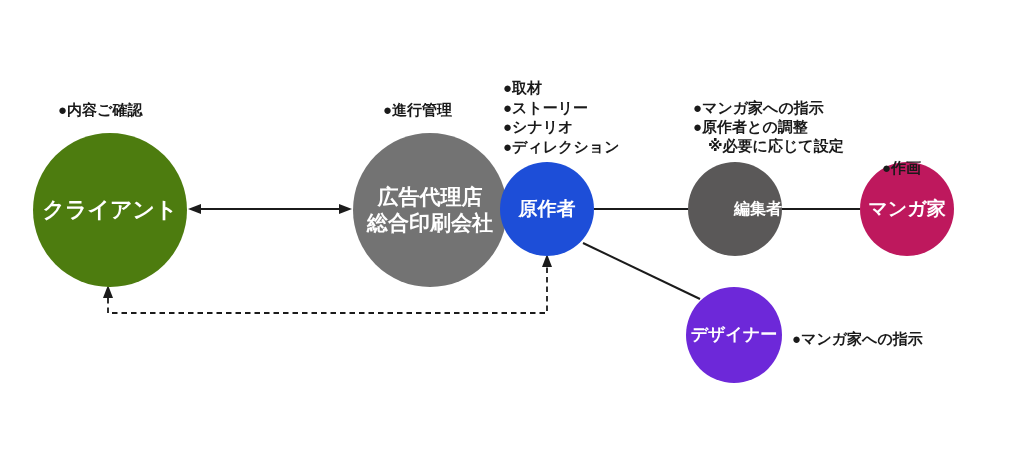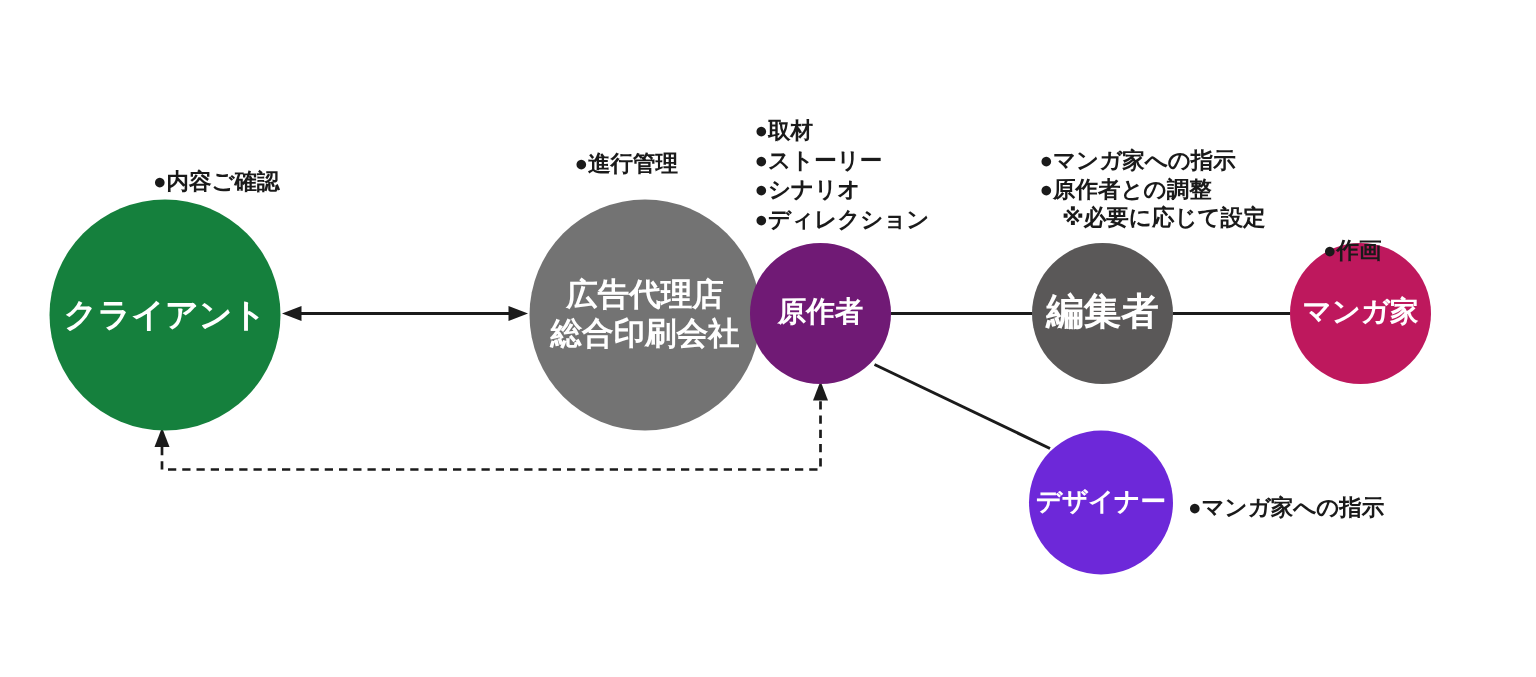--- a/index.html
+++ b/index.html
@@ -22,35 +22,35 @@
     display: flex;
     flex-direction: column;
     align-items: center;
     justify-content: center;
     color: #ffffff;
     font-weight: bold;
     text-align: center;
     white-space: nowrap;
     line-height: 1.25;
   }
-  .node-client   { left: 33px;  top: 133px; width: 154px; height: 154px; background: #15803d; font-size: 22px; }
+  .node-client   { left: 33px;  top: 133px; width: 154px; height: 154px; background: #4d7c0f; font-size: 22px; }
   .node-agency   { left: 353px; top: 133px; width: 154px; height: 154px; background: #737373; font-size: 21px; }
-  .node-author   { left: 500px; top: 162px; width: 94px;  height: 94px;  background: #701a75; font-size: 19px; }
-  .node-editor   { left: 688px; top: 162px; width: 94px;  height: 94px;  background: #5A5858; font-size: 25px; }
+  .node-author   { left: 500px; top: 162px; width: 94px;  height: 94px;  background: #1d4ed8; font-size: 19px; }
+  .node-editor   { left: 688px; top: 162px; width: 94px;  height: 94px;  background: #5A5858; font-size: 16px; align-items: flex-end; }
   .node-manga    { left: 860px; top: 162px; width: 94px;  height: 94px;  background: #be185d; font-size: 19px; }
   .node-designer { left: 686px; top: 287px; width: 96px;  height: 96px;  background: #6d28d9; font-size: 17px; }
   .note {
     position: absolute;
     color: #1A1A1A;
     font-size: 15px;
     font-weight: 600;
     white-space: nowrap;
     line-height: 19.5px;
   }
-  .note-client   { left: 58px;  top: 112px; margin-left: 44px; }
+  .note-client   { left: 58px;  top: 100px; }
   .note-agency   { left: 383px; top: 100px; }
   .note-author   { left: 503px; top: 78px;  }
   .note-editor   { left: 693px; top: 98px;  line-height: 19px; }
   .note-manga    { left: 882px; top: 138px; margin-top: 20px; }
   .note-designer { left: 792px; top: 329px; }
   .note-line.indent { padding-left: 15px; }
 </style>
 </head>
 <body>
 

